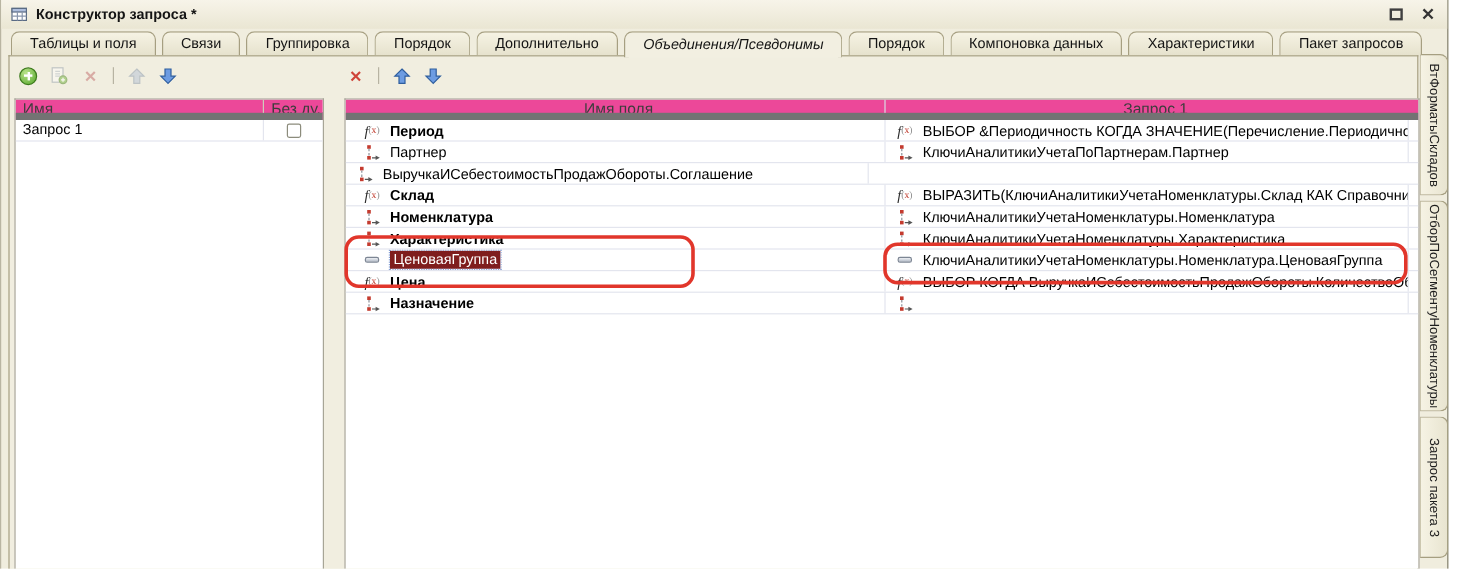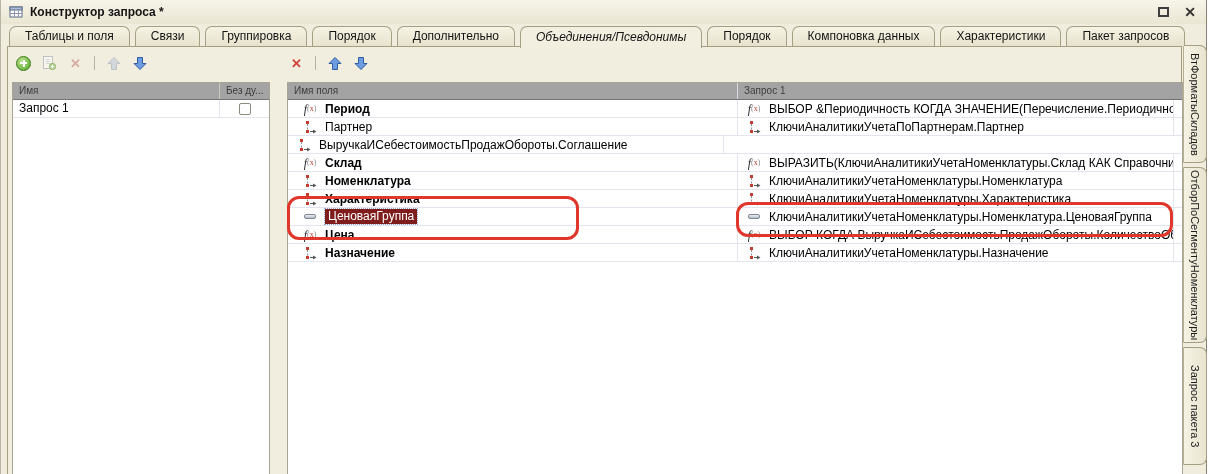--- a/index.html
+++ b/index.html
@@ -75,24 +75,24 @@
   .x-off { color:#d8aba4; }
   .dis { opacity:.55; }
 
   
   .gtable {
     position:absolute; top:35px; bottom:0; background:#ffffff;
     border:1px solid #a7a596; border-bottom:none;
     overflow:hidden;
   }
   .ltable { left:4px;  width:258px; }
-  .rtable { left:279px; width:896px; }
+  .rtable { left:279px; width:896px;text-align:center; }
   .thead {
-    display:flex; height:17px; background:#a3a3a3;
-    border-bottom:1px solid #737373; font-size:10px; color:#3d3d3d;
+    display:flex; height:17px; background:#ec4899;
+    border-bottom:6px solid #737373; font-size:13px; color:#3d3d3d;
   }
   .thead > div { line-height:16px; padding-left:6px; white-space:nowrap; overflow:hidden; }
   .lth1 { width:207px; border-right:1px solid #cfccbb; }
   .lth2 { flex:1; }
   .rth1 { width:450px; border-right:1px solid #d9dbe4; }
   .rth2 { flex:1; }
 
   .trow { display:flex; height:18px; border-bottom:1px solid #e3e5ee; font-size:12px; color:#000; }
   .lc1 { width:207px; line-height:17px; padding-left:6px; border-right:1px solid #e3e5ee; }
   .lc2 { flex:1; display:flex; align-items:center; justify-content:center; }
@@ -404,21 +404,20 @@
           <div class="fc2">
             <span class="ic">
                 <svg width="13" height="14" viewBox="0 0 13 14">
                   <rect x="2" y="1" width="3" height="3" fill="#c43b2f"></rect>
                   <path d="M3.5 4 v7" stroke="#8a9099" stroke-dasharray="2 1.5" fill="none"></path>
                   <rect x="2" y="10" width="3" height="3" fill="#c43b2f"></rect>
                   <path d="M6 11.5 h4" stroke="#555" fill="none"></path>
                   <path d="M9 9.6 L12.5 11.5 L9 13.4 Z" fill="#555"></path>
                 </svg>
               </span>
-            <span class="txt2">КлючиАналитикиУчетаНоменклатуры.Назначение</span>
           </div>
           <div class="fc3"></div>
         </div>
 
       </div>
     </div>
 
     <div class="vtabs">
       <div class="vtab" style="height:118px">ВтФорматыСкладов</div>
       <div class="vtab" style="height:176px">ОтборПоСегментуНоменклатуры</div>

